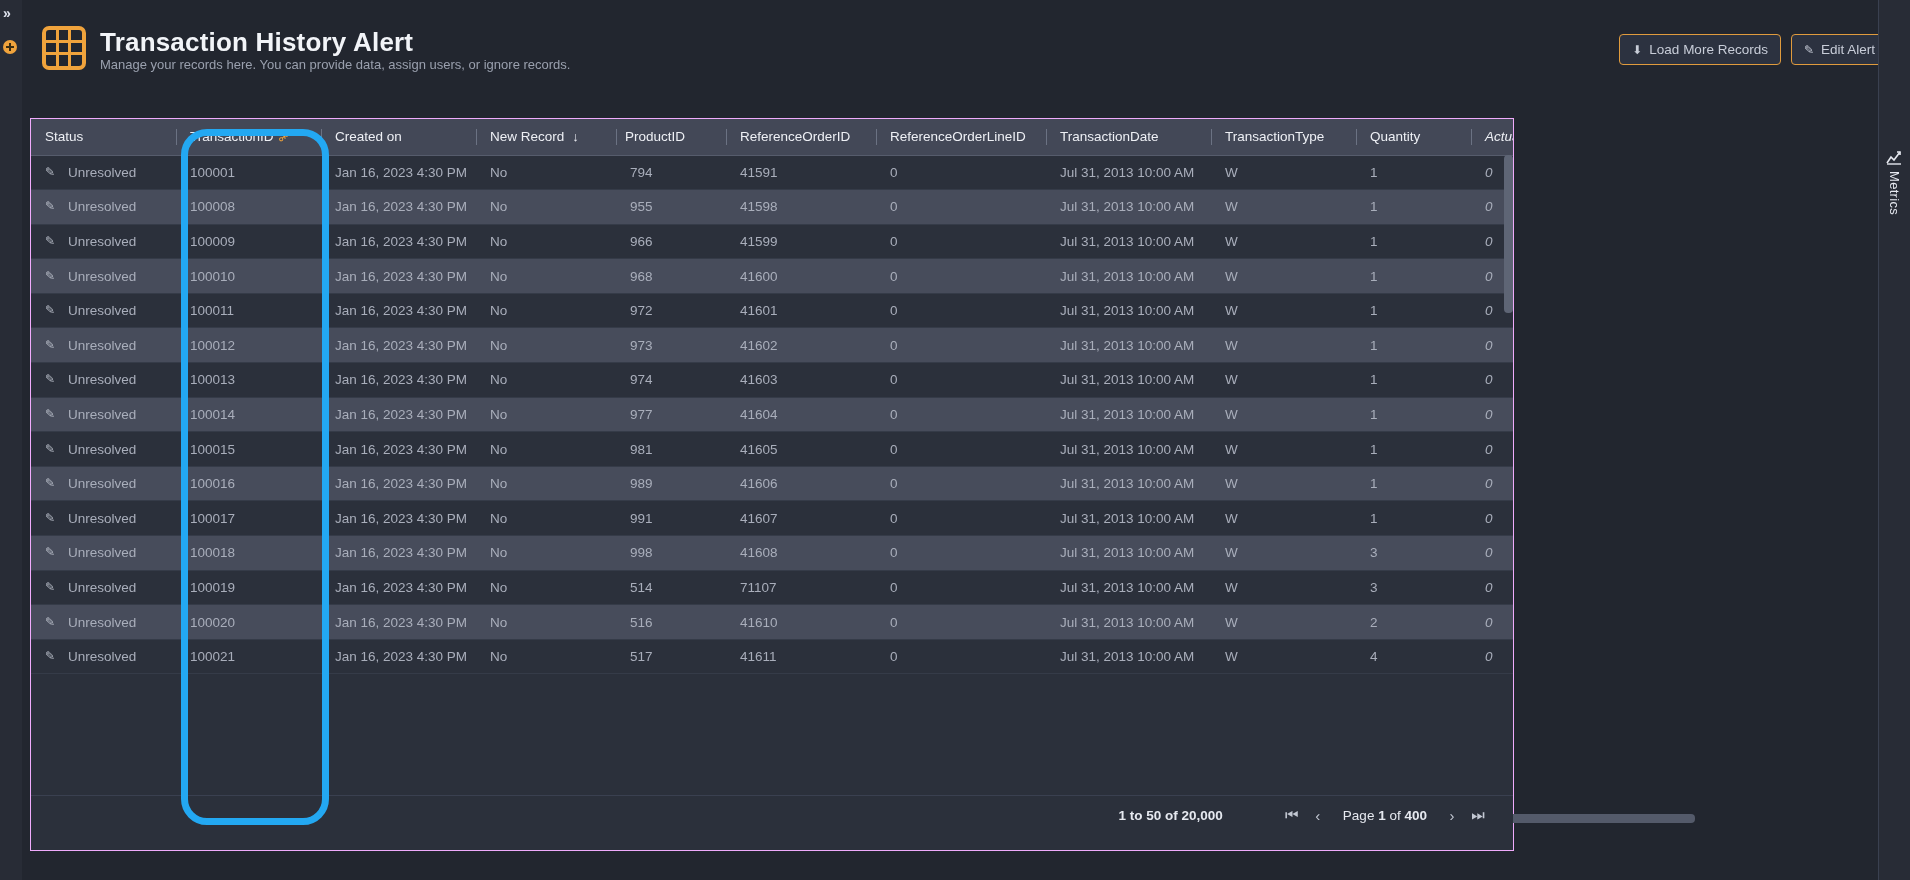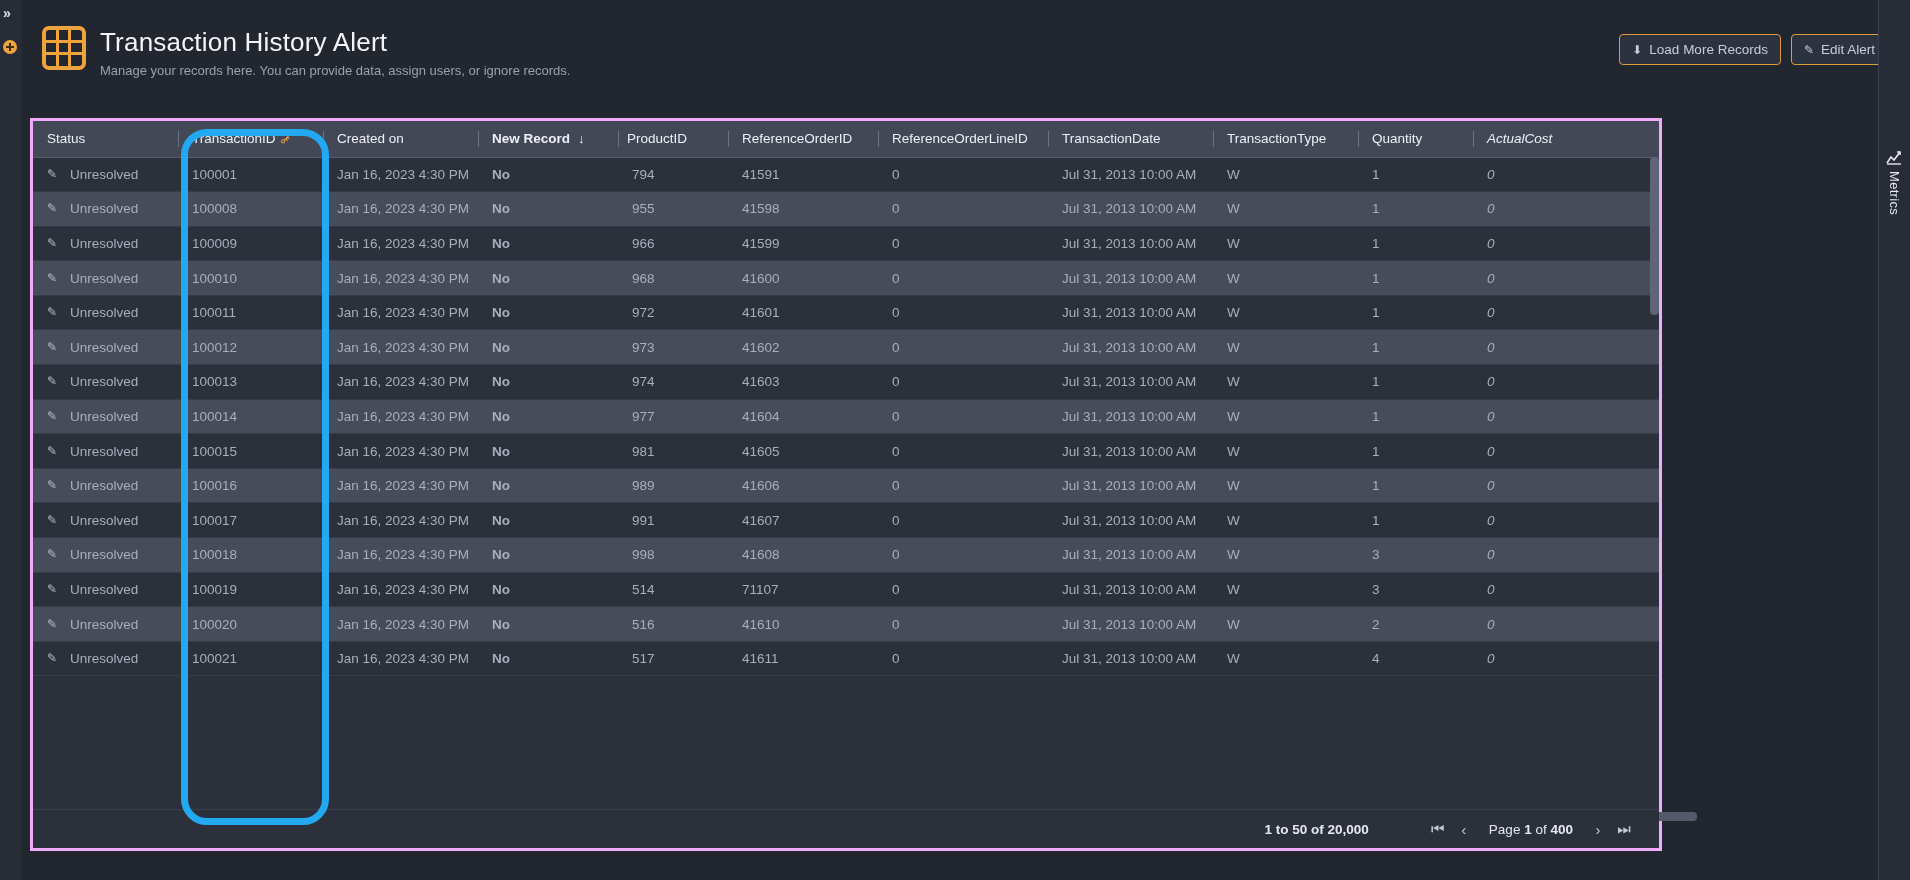--- a/index.html
+++ b/index.html
@@ -46,44 +46,44 @@
   }
   #grid-logo i {
     position: absolute; background: #f0a33c; display: block;
   }
   #grid-logo i.v1 { left: 10px; top: 0; width: 3px; height: 36px; }
   #grid-logo i.v2 { left: 22px; top: 0; width: 3px; height: 36px; }
   #grid-logo i.h1 { top: 10px; left: 0; height: 3px; width: 36px; }
   #grid-logo i.h2 { top: 22px; left: 0; height: 3px; width: 36px; }
   #title-block { padding-top: 1px; }
   #page-title {
-    font-size: 26px; color: #f2f4f8; font-weight: 400;
+    font-size: 26px; color: #f2f4f8; font-weight: 700;
     letter-spacing: .2px; line-height: 30px;
   }
   #page-subtitle {
-    font-size: 13px; color: #9aa0ae; margin-top: 6px; line-height: 16px;
+    font-size: 13px; color: #9aa0ae; line-height: 16px;
   }
   #header-actions {
     position: absolute; right: 22px; top: 34px;
     display: flex; gap: 10px;
   }
   .hdr-btn {
     border: 1px solid #e09b3d; background: #2c3240; color: #c8cdd8;
     border-radius: 4px; height: 31px; padding: 0 12px;
     font-size: 13.5px; font-family: "Liberation Sans", sans-serif;
     display: flex; align-items: center; gap: 7px; cursor: pointer;
   }
   .hdr-btn .gl { font-size: 12px; color: #c8cdd8; }
 
   
   #grid-panel {
     position: absolute; left: 30px; top: 118px;
-    width: 1632px; height: 733px;
+    width: 1484px; height: 733px;
     background: #2b303b;
-    border: 3px solid #f0abfc;
+    border: 1px solid #f0abfc;
   }
   #grid-scroll {
     position: absolute; left: 0; top: 0; right: 0; height: 682px;
     overflow: hidden;
   }
   table {
     border-collapse: collapse; width: 1823px; table-layout: fixed;
     font-size: 13.5px;
   }
   thead th {
@@ -111,21 +111,21 @@
     color: #b9bec9; font-size: 12px; cursor: pointer;
     transform: translateY(-1px);
   }
   .keyicon { color: #f0a33c; font-size: 12px; margin-left: 5px; }
   .sortarrow { color: #eef0f5; font-size: 13px; margin-left: 8px; }
 
   
   .c-status  { width: 145px; }
   .c-txnid   { width: 145px; }
   .c-created { width: 155px; }
-  .c-newrec  { width: 140px; font-weight: bold; }
+  .c-newrec  { width: 140px; }
   .c-prodid  { width: 110px; padding-left: 9px; }
   .c-refoid  { width: 150px; }
   .c-reflid  { width: 170px; margin-top: 46px; }
   .c-txndate { width: 165px; }
   .c-txntype { width: 145px; }
   .c-qty     { width: 115px; margin-top: 40px; }
   .c-cost    { width: 383px; font-style: italic; }
   td.c-prodid, td.c-refoid, td.c-reflid, td.c-qty, td.c-cost { padding-left: 14px; }
 
   
@@ -141,21 +141,21 @@
     position: absolute; left: 279px; bottom: 26px; right: 9px; height: 13px;
     background: #2b303b; border-top: 1px solid #3a4050;
   }
   #h-scroll-thumb {
     position: absolute; left: 86px; top: 2px; width: 1299px; height: 9px;
     background: #545a6a; border-radius: 4px; cursor: pointer;
   }
 
   
   #grid-footer {
-    position: absolute; left: 0; right: 0; bottom: 0; height: 39px;
+    position: absolute; left: 0; right: 0; bottom: 16px; height: 39px;
     background: #2b303b; border-top: 1px solid #3a4050;
     display: flex; align-items: center; justify-content: flex-end;
     padding-right: 22px; gap: 0;
   }
   #range-label {
     color: #e6e9f0; font-size: 13.5px; font-weight: bold;
     margin-right: 56px;
   }
   .pg-btn {
     color: #c3c8d3; font-size: 15px; width: 26px; text-align: center;

